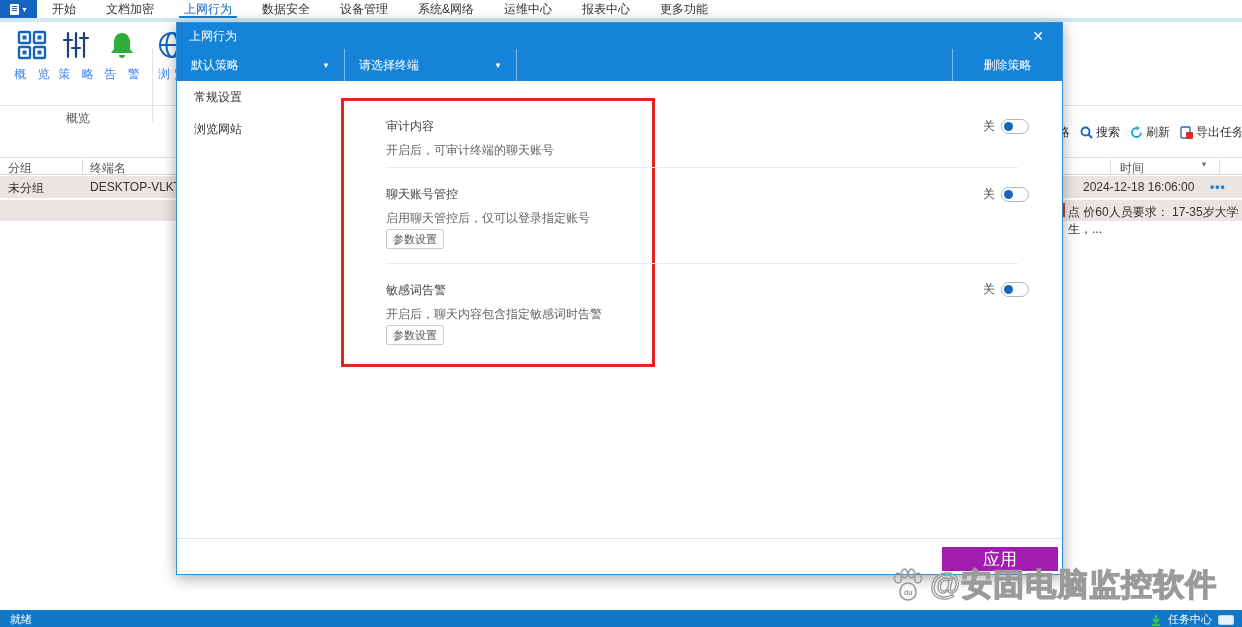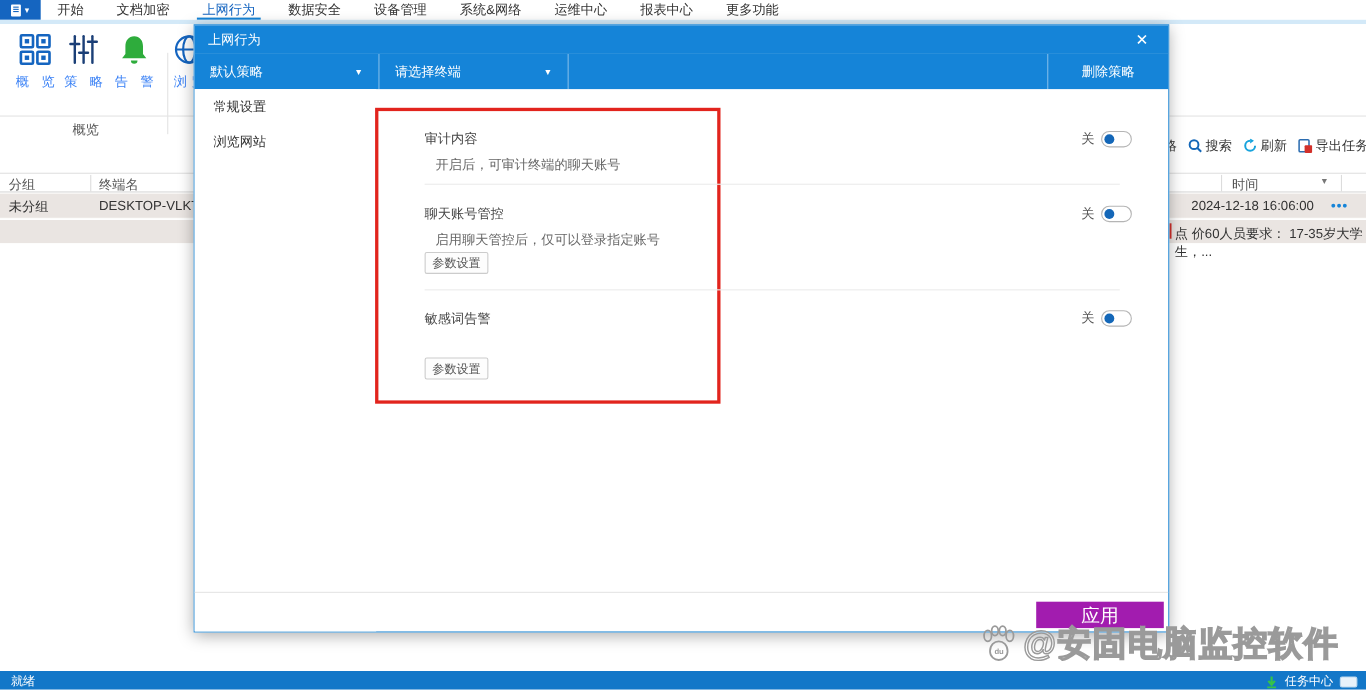--- a/index.html
+++ b/index.html
@@ -59,21 +59,21 @@
   .del-btn { position:absolute; right:0; top:0; height:32px; width:110px; display:flex;
     align-items:center; justify-content:center; border-left:1px solid rgba(255,255,255,.45); cursor:pointer; }
   .dlg-body { position:absolute; left:0; top:58px; right:0; bottom:0; }
   .side { position:absolute; left:0; top:0; width:165px; bottom:0; background:#fff; }
   .side-item { height:32px; line-height:32px; padding-left:14px; color:#333; cursor:pointer;
     border-left:3px solid transparent; }
   .side-item.active { background:#f0f0f0; color:#1584d8; border-left-color:#1584d8; }
   .red-rect { position:absolute; left:164px; top:17px; width:314px; height:269px;
     border:3px solid #e2241d; pointer-events:none; }
   .sec-title { position:absolute; left:209px; color:#444; }
-  .sec-desc  { position:absolute; left:219px; color:#666; }
+  .sec-desc  { position:absolute; left:209px; color:#666; }
   .sec-sep   { position:absolute; left:209px; right:44px; height:1px; background:#ebebeb; }
   .param-btn { position:absolute; left:209px; width:58px; height:20px; background:#fdfdfd;
     border:1px solid #ccc; border-radius:2px; color:#555; font-size:11px; cursor:pointer; }
   .toggle { position:absolute; left:806px; display:flex; align-items:center; gap:6px; }
   .toggle .tlabel { color:#555; }
   .switch { width:28px; height:15px; border:1px solid #b5b5b5; border-radius:8px; background:#fff;
     position:relative; cursor:pointer; }
   .switch .knob { position:absolute; left:2px; top:2px; width:9px; height:9px; border-radius:50%;
     background:#1467b8; }
   .footer-sep { position:absolute; left:0; right:0; top:457px; height:1px; background:#e5e5e5; }
@@ -257,20 +257,21 @@
     <button class="param-btn" style="top:148px;">参数设置</button>
     <div class="toggle" style="top:105px;">
       <span class="tlabel">关</span>
       <div class="switch">
           <div class="knob"></div>
         </div>
     </div>
     <div class="sec-sep" style="top:182px;"></div>
 
     <div class="sec-title" style="top:201px;">敏感词告警</div>
+    <div class="sec-desc" style="top:225px;">开启后，聊天内容包含指定敏感词时告警</div>
     <button class="param-btn" style="top:244px;">参数设置</button>
     <div class="toggle" style="top:200px;">
       <span class="tlabel">关</span>
       <div class="switch">
           <div class="knob"></div>
         </div>
     </div>
 
     <div class="footer-sep"></div>
     <button class="apply-btn">应用</button>

